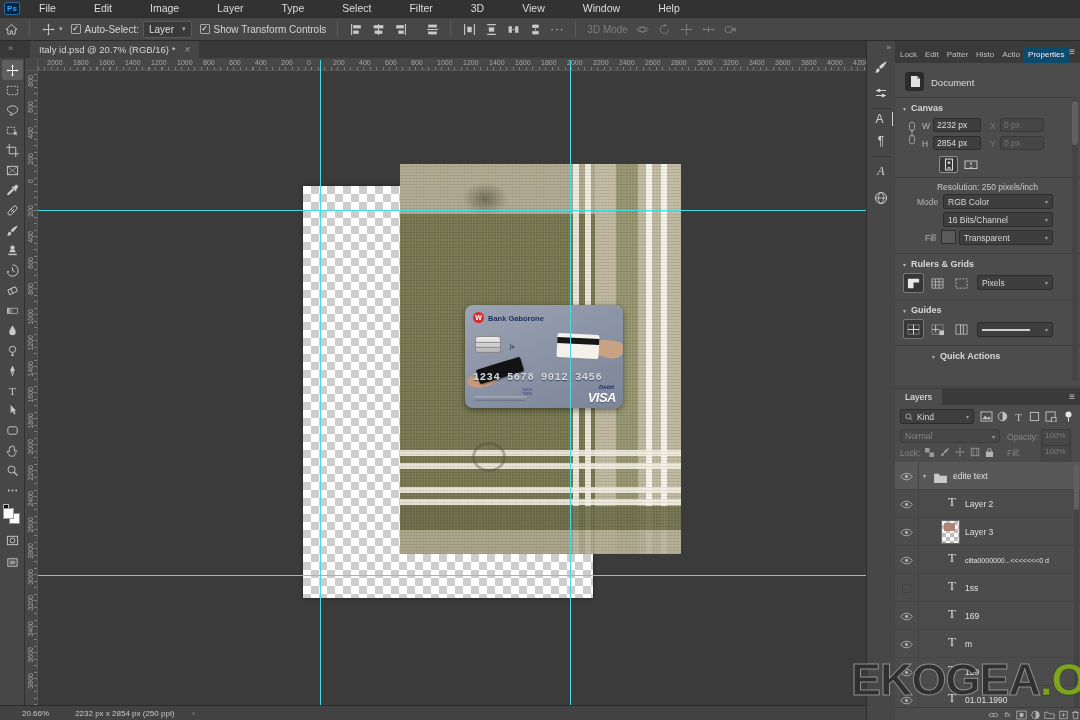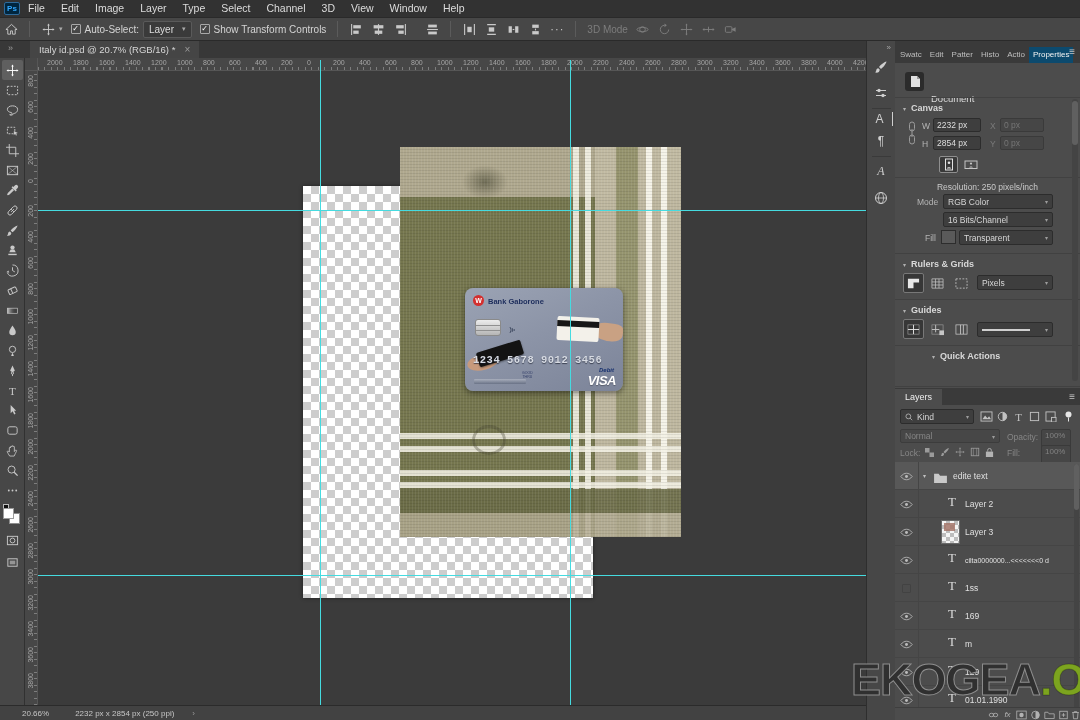--- a/index.html
+++ b/index.html
@@ -3,21 +3,21 @@
 <meta charset="utf-8">
 <style>
   * { margin:0; padding:0; box-sizing:border-box; }
   html,body { width:1080px; height:720px; overflow:hidden; }
   body { background:#323232; font-family:"Liberation Sans",sans-serif; position:relative; color:#d8d8d8; }
   #app { position:absolute; left:0; top:0; width:1080px; height:720px; }
 
   
   .menubar { position:absolute; left:0; top:0; width:1080px; height:17px; background:#323232; display:flex; align-items:center; z-index:6; }
   .ps-logo { margin-left:4px; width:16px; height:13px; background:#00263f; border:1px solid #2d6a9b; border-radius:2px; color:#31a8ff; font-size:8px; font-weight:bold; display:flex; align-items:center; justify-content:center; }
-  .menu-item { color:#dcdcdc; font-size:10.5px; line-height:17px; padding:0 8px; cursor:default; }
+  .menu-item { color:#dcdcdc; font-size:10.5px; line-height:17px; padding:0 19px; cursor:default; }
 
   
   .optionsbar { position:absolute; left:0; top:17px; width:1080px; height:24px; background:#474747; border-top:1px solid #2a2a2a; border-bottom:1px solid #2a2a2a; display:flex; align-items:center; z-index:6; }
   .ob-sep { width:1px; height:16px; background:#5b5b5b; margin:0 7px; }
   .ob-label { font-size:10px; color:#d4d4d4; margin:0 4px; white-space:nowrap; }
   .ob-label.disabled { color:#7d7d7d; }
   .ob-check { width:10px; height:10px; border:1px solid #a8a8a8; border-radius:1px; margin-left:8px; display:flex; align-items:center; justify-content:center; font-size:8px; color:#fff; line-height:10px; }
   .ob-dd { height:17px; background:#3a3a3a; border:1px solid #5a5a5a; border-radius:2px; display:flex; align-items:center; font-size:10px; color:#ddd; padding:0 5px; gap:8px; }
   .ob-caret { font-size:7px; color:#aaa; }
   .ob-ico { width:18px; height:18px; display:flex; align-items:center; justify-content:center; margin:0 2px; color:#c9c9c9; }
@@ -53,21 +53,21 @@
     background:repeating-linear-gradient(0deg, rgba(170,170,170,.55) 0 1px, transparent 1px 6.5px); }
   .vruler span { position:absolute; left:2px; font-size:7px; color:#a6a6a6; writing-mode:vertical-rl; transform:rotate(180deg); }
   .pasteboard { position:absolute; left:13px; top:13px; right:0; bottom:0; overflow:hidden; }
   .doc-checker { position:absolute; left:265px; top:115px; width:290px; height:412px;
     background:repeating-conic-gradient(#cdcdcd 0% 25%, #ffffff 0% 50%) 0 0 / 16px 16px; box-shadow:0 0 4px rgba(0,0,0,.45); }
   .guide { position:absolute; z-index:3; }
   .guide.v { width:1px; top:2px; bottom:0; }
   .guide.h { height:1px; left:13px; right:0; }
 
   
-  .photo { position:absolute; left:362px; top:76px; width:281px; height:390px; background:#75764e; overflow:hidden; z-index:2; }
+  .photo { position:absolute; left:362px; top:93px; width:281px; height:390px; background:#75764e; overflow:hidden; z-index:2; }
   .fab { position:absolute; }
   .fab-weave { left:0; top:0; right:0; bottom:0;
      background:repeating-linear-gradient(90deg, rgba(255,255,255,.07) 0 1px, transparent 1px 3px),
                 repeating-linear-gradient(0deg, rgba(0,0,0,.08) 0 1px, transparent 1px 3px); }
   .fab-topband { left:0; top:0; width:281px; height:50px; background:#b4ad94; opacity:.92; }
   .fab-creamband { left:195px; top:0; width:86px; height:390px; background:#c2bba3; opacity:.95; }
   .fab-olivestripe { left:216px; top:0; width:22px; height:390px; background:#8b8b62; opacity:.8; }
   .fab-wv1 { left:173px; top:0; width:6px; height:390px; background:rgba(244,242,230,.9); }
   .fab-wv2 { left:185px; top:0; width:6px; height:390px; background:rgba(244,242,230,.9); }
   .fab-wv3 { left:246px; top:0; width:6px; height:390px; background:rgba(248,246,236,.95); }
@@ -193,21 +193,21 @@
 
   <div class="menubar">
     <div class="ps-logo">Ps</div>
     <div id="menu-items" style="display:flex;">
         <span class="menu-item">File</span>
         <span class="menu-item">Edit</span>
         <span class="menu-item">Image</span>
         <span class="menu-item">Layer</span>
         <span class="menu-item">Type</span>
         <span class="menu-item">Select</span>
-        <span class="menu-item">Channel</span>
+        <span class="menu-item">Filter</span>
         <span class="menu-item">3D</span>
         <span class="menu-item">View</span>
         <span class="menu-item">Window</span>
         <span class="menu-item">Help</span>
       </div>
   </div>
 
   <div class="optionsbar">
     <span class="ob-ico">
       <svg viewBox="0 0 14 14">
@@ -623,36 +623,36 @@
           <ellipse cx="7" cy="7" rx="2.5" ry="5.5" fill="none" stroke="#cfcfcf" stroke-width=".8"></ellipse>
           <path d="M1.8 7h10.4" stroke="#cfcfcf" stroke-width=".8"></path>
         </svg>
     </span>
   </div>
 
   <div class="panels">
 
     <div class="props">
       <div class="ptabs" id="ptabs">
-          <span class="ptab">Swatc</span>
+          <span class="ptab">Lock</span>
           <span class="ptab">Edit</span>
           <span class="ptab">Patter</span>
           <span class="ptab">Histo</span>
           <span class="ptab">Actio</span>
           <span class="ptab active">Properties</span>
         </div>
       <span class="pmenu">≡</span>
 
       <div class="docrow-ico">
         <svg width="12" height="13" viewBox="0 0 12 13">
             <path d="M2 1h6l3 3v8H2z" fill="#e0e0e0"></path>
             <path d="M8 1v3h3" fill="#9a9a9a"></path>
           </svg>
       </div>
-      <span class="plabel" style="left:36px; top:52px; color:#dcdcdc; font-size:9.5px;">Document</span>
+      <span class="plabel" style="left:36px; top:36px; color:#dcdcdc; font-size:9.5px;">Document</span>
       <div class="pdiv" style="top:56px;"></div>
 
       <div class="sech" style="left:8px; top:62px;">
         <span class="car">▾</span>
         <span>Canvas</span>
       </div>
 
       <span style="position:absolute; left:12px; top:77px;">
         <svg width="10" height="30" viewBox="0 0 10 30">
             <rect x="2.5" y="4" width="5" height="9" rx="2.5" fill="none" stroke="#9b9b9b"></rect>

